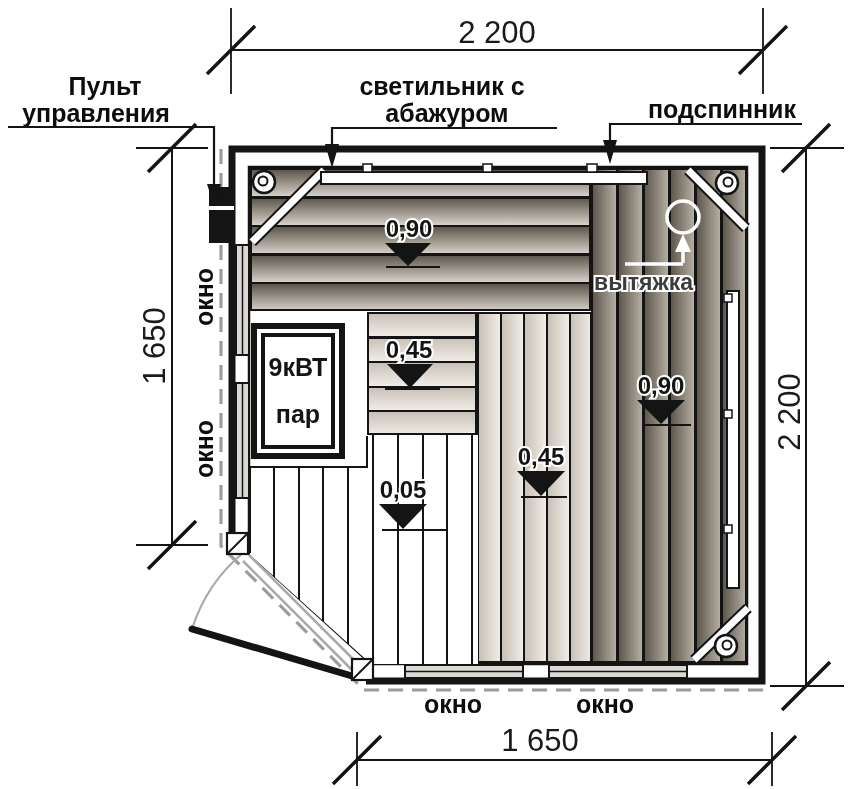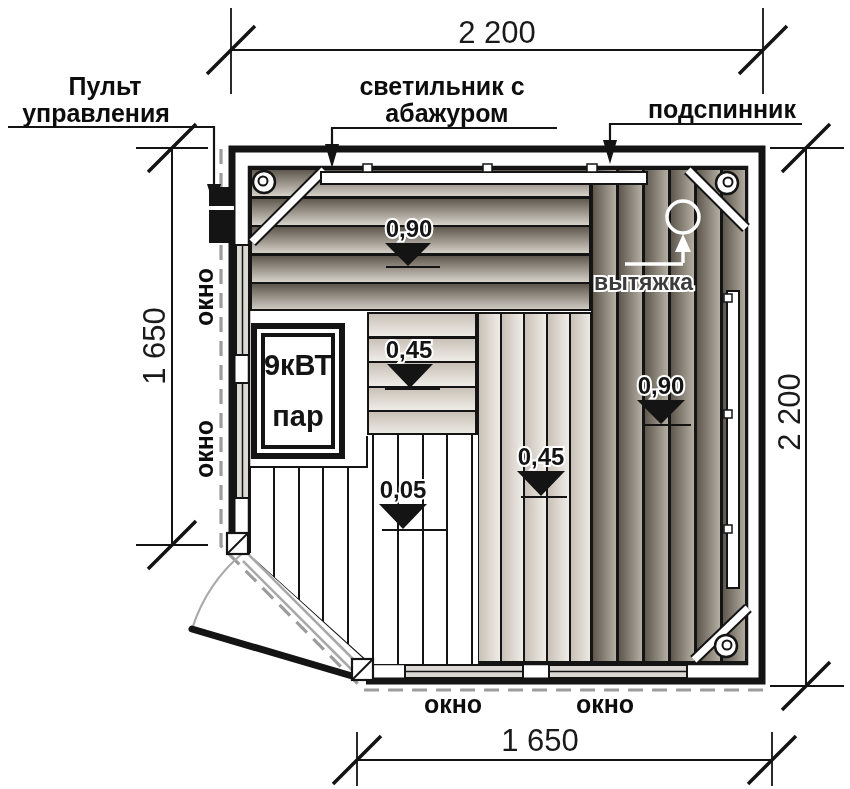--- a/index.html
+++ b/index.html
@@ -20,21 +20,21 @@
     background:repeating-linear-gradient(90deg,var(--wood-soft) 0px,var(--wood-pale) 21px,var(--ink) 21px,var(--ink) 23px);}
   .floor{position:absolute;left:250px;top:435px;width:228px;height:229px;border:none;
     background:repeating-linear-gradient(90deg,#fff 0px,#fff 22.8px,var(--ink) 22.8px,var(--ink) 24.8px);
     clip-path:polygon(0px 32px,117px 32px,117px 0px,228px 0px,228px 229px,121px 229px,0px 120px);}
 
   
   .heater{position:absolute;left:251px;top:323px;width:94px;height:136px;border:6px solid var(--ink);
           background:#fff;box-sizing:border-box;padding:4px;}
   .heater-inner{width:100%;height:100%;border:4px solid var(--ink);box-sizing:border-box;
           display:flex;flex-direction:column;align-items:center;justify-content:center;gap:22px;
-          font-weight:bold;font-size:29px;color:var(--ink);line-height:1;}
+          font-weight:bold;font-size:25px;color:var(--ink);line-height:1;}
 
   
   .ln{stroke:var(--ink);fill:none;}
   .dash{stroke:var(--dash-gray);fill:none;stroke-width:3.2;stroke-dasharray:15 9;}
   .gray{stroke:var(--door-gray);fill:none;}
   .wht{stroke:#fff;fill:none;}
   .whtf{fill:#fff;stroke:none;}
   .arrow{fill:var(--ink);stroke:none;}
   .boxw{fill:#fff;stroke:var(--ink);}
   .glass{fill:var(--glass);stroke:var(--ink);stroke-width:2;}

